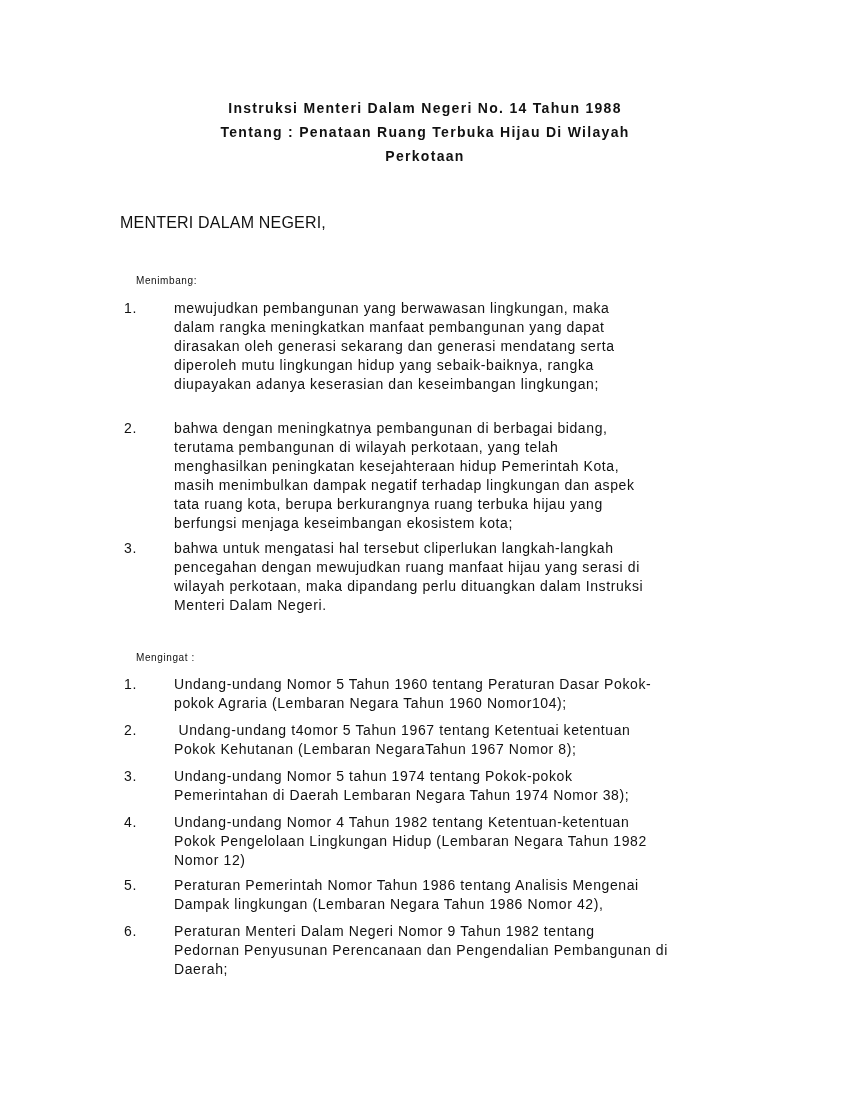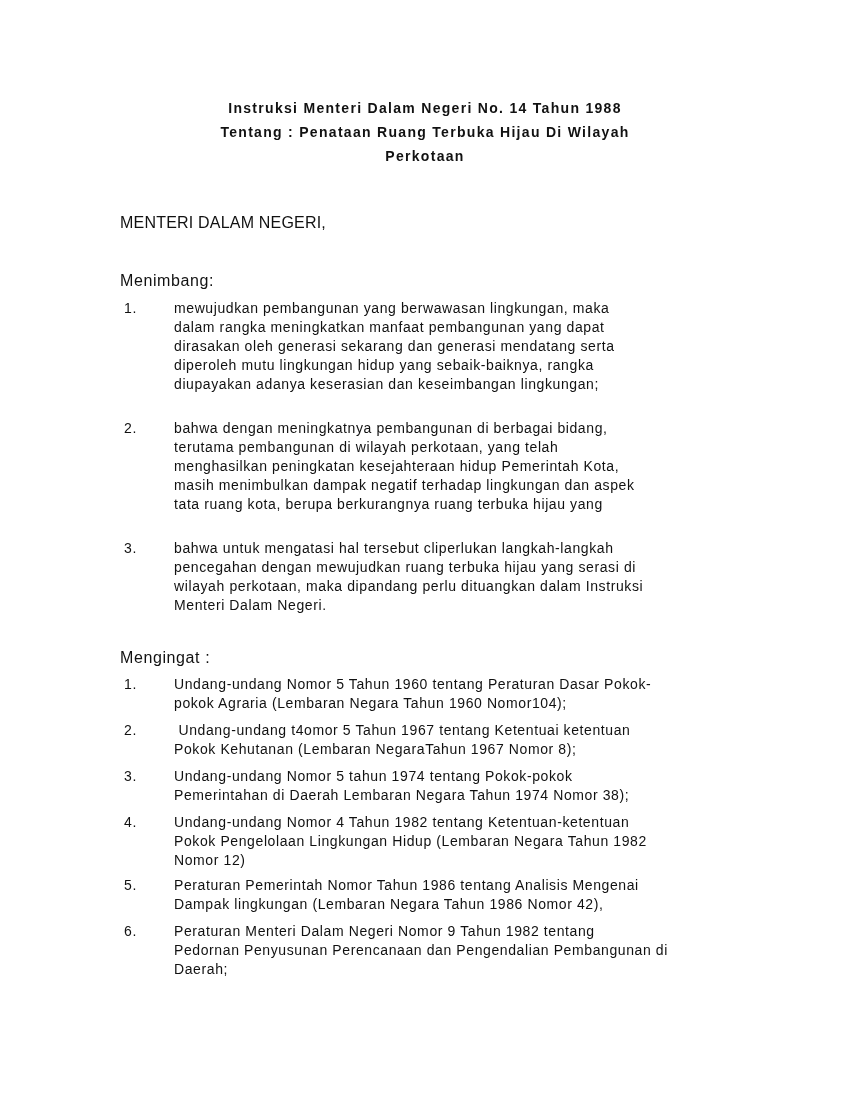--- a/index.html
+++ b/index.html
@@ -40,22 +40,22 @@
       left: 120px;
       top: 214px;
       width: 610px;
       text-align: left;
       font-size: 16px;
       line-height: 18px;
       letter-spacing: 0.2px;
     }
     .section-label {
       position: absolute;
-      left: 120px;
-      font-size: 16px;
+      left: 136px;
+      font-size: 10px;
       line-height: 18px;
       letter-spacing: 0.6px;
     }
     .list-item {
       position: absolute;
       left: 124px;
       width: 620px;
       font-size: 14px;
       line-height: 19px;
       letter-spacing: 0.6px;
@@ -101,28 +101,29 @@
   </div>
 
   <div class="list-item" style="top:419px;">
     <span class="num">2.</span>
     <div class="text">
       <div>bahwa dengan meningkatnya pembangunan di berbagai bidang,</div>
       <div>terutama pembangunan di wilayah perkotaan, yang telah</div>
       <div>menghasilkan peningkatan kesejahteraan hidup Pemerintah Kota,</div>
       <div>masih menimbulkan dampak negatif terhadap lingkungan dan aspek</div>
       <div>tata ruang kota, berupa berkurangnya ruang terbuka hijau yang</div>
+      <div>berfungsi menjaga keseimbangan ekosistem kota;</div>
     </div>
   </div>
 
   <div class="list-item" style="top:539px;">
     <span class="num">3.</span>
     <div class="text">
       <div>bahwa untuk mengatasi hal tersebut cliperlukan langkah-langkah</div>
-      <div>pencegahan dengan mewujudkan ruang terbuka hijau yang serasi di</div>
+      <div>pencegahan dengan mewujudkan ruang manfaat hijau yang serasi di</div>
       <div>wilayah perkotaan, maka dipandang perlu dituangkan dalam Instruksi</div>
       <div>Menteri Dalam Negeri.</div>
     </div>
   </div>
 
   <div class="section-label" style="top:649px;">Mengingat :</div>
 
   <div class="list-item" style="top:675px;">
     <span class="num">1.</span>
     <div class="text">

